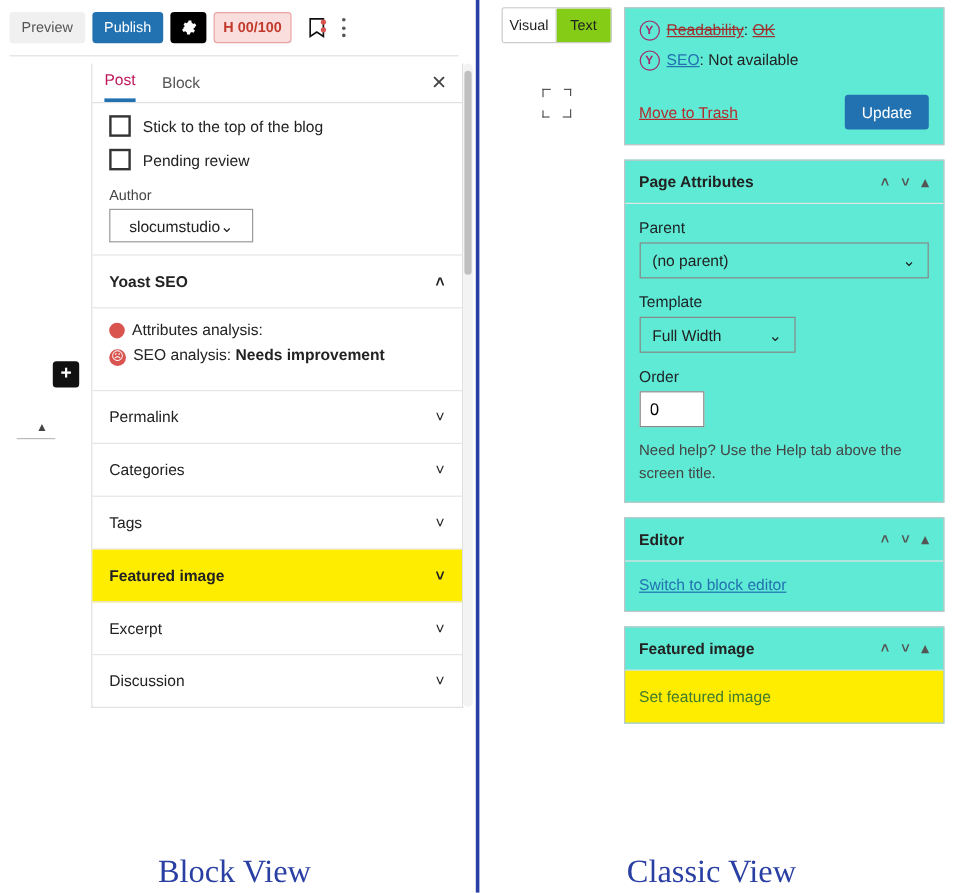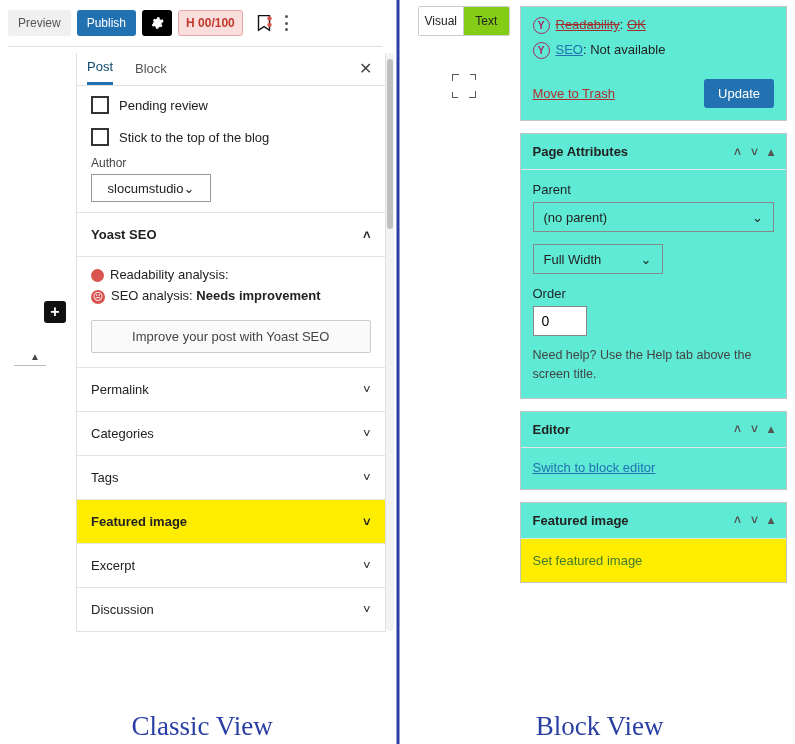--- a/index.html
+++ b/index.html
@@ -25,21 +25,21 @@
   .add-block { position: absolute; top: 248px; left: 36px; width: 22px; height: 22px; background: #111; color: #fff; display: flex; align-items: center; justify-content: center; border-radius: 3px; font-size: 16px; font-weight: bold; }
   .mini-caret { position: absolute; top: 298px; left: 22px; font-size: 10px; color: #444; }
   .mini-line { position: absolute; top: 312px; left: 6px; width: 32px; height: 1px; background: #bbb; }
 
   .bv-panel { flex: 1; border: 1px solid #e0e0e0; border-top: none; position: relative; margin-right: 4px; }
   .bv-scroll { position: absolute; right: -9px; top: 0; bottom: 0; width: 8px; background: #f3f3f3; border-radius: 4px; }
   .bv-scroll::after { content: ""; position: absolute; left: 1px; top: 6px; width: 6px; height: 170px; background: #bfbfbf; border-radius: 3px; }
 
   .tabs { display: flex; align-items: center; border-bottom: 1px solid #e0e0e0; padding: 6px 10px 0; gap: 22px; position: relative; }
   .tab { font-size: 13px; color: #555; padding-bottom: 8px; cursor: pointer; }
-  .tab.active { color: #0c4a6e; border-bottom: 3px solid #2271b1; font-weight: 500; }
+  .tab.active { color: #be185d; border-bottom: 3px solid #2271b1; font-weight: 500; }
   .tab-close { position: absolute; right: 12px; top: 6px; font-size: 16px; color: #444; cursor: pointer; }
 
   .sect { padding: 10px 14px; border-bottom: 1px solid #e5e5e5; }
   .chk-row { display: flex; align-items: center; gap: 10px; margin-bottom: 10px; font-size: 13px; }
   .chk { width: 18px; height: 18px; border: 2px solid #333; }
   .lbl-small { font-size: 12px; color: #444; margin-bottom: 4px; display: block; }
   .select { width: 120px; height: 28px; border: 1px solid #999; display: flex; align-items: center; justify-content: center; padding: 0 8px; font-size: 13px; }
   .acc-head { display: flex; align-items: center; justify-content: space-between; padding: 14px 14px; font-size: 13px; border-bottom: 1px solid #e5e5e5; cursor: pointer; }
   .acc-head.bold { font-weight: 600; }
   .chev { font-size: 13px; }
@@ -130,43 +130,42 @@
         </div>
         <div class="bv-panel">
           <div class="bv-scroll"></div>
           <div class="tabs">
             <div class="tab active">Post</div>
             <div class="tab">Block</div>
             <div class="tab-close">✕</div>
           </div>
 
           <div class="sect">
+            <div class="chk-row">
+              <span class="chk"></span>
+              <span>Stick to the top of the blog</span>
+            </div>
             <div class="chk-row" style="margin-bottom:14px;">
               <span class="chk"></span>
               <span>Pending review</span>
-            </div>
-            <div class="chk-row">
-              <span class="chk"></span>
-              <span>Stick to the top of the blog</span>
             </div>
             <span class="lbl-small">Author</span>
             <div class="select">
               <span>slocumstudio</span>
               <span>⌄</span>
             </div>
           </div>
 
           <div class="acc-head bold">
             <span>Yoast SEO</span>
             <span class="chev">˄</span>
           </div>
           <div class="yoast-body">
-            <div class="yo-line"><span class="dot red"></span><span>Readability analysis:</span></div>
+            <div class="yo-line"><span class="dot red"></span><span>Attributes analysis:</span></div>
             <div class="yo-line"><span class="face">☹</span><span>SEO analysis:</span> <b>Needs improvement</b></div>
-            <button class="improve-btn">Improve your post with Yoast SEO</button>
           </div>
 
           <div class="acc-head">
               <span>Permalink</span>
               <span class="chev">˅</span>
             </div>
           <div class="acc-head">
               <span>Categories</span>
               <span class="chev">˅</span>
             </div>
@@ -225,20 +224,21 @@
                   <span>˅</span>
                   <span>▴</span>
                 </span>
             </div>
             <div class="mb-body">
               <span class="lbl">Parent</span>
               <div class="fsel">
                   <span>(no parent)</span>
                   <span>⌄</span>
                 </div>
+              <span class="lbl">Template</span>
               <div class="fsel half-sel">
                   <span>Full Width</span>
                   <span>⌄</span>
                 </div>
               <span class="lbl">Order</span>
               <input class="num-input" value="0" style="">
               <div class="help-txt">Need help? Use the Help tab above the screen title.</div>
             </div>
           </div>
 
@@ -272,15 +272,15 @@
 
         </div>
       </div>
     </div>
   </div>
 </div>
 
 <div class="divider"></div>
 
 <div class="captions">
+  <span class="cap">Block View</span>
   <span class="cap">Classic View</span>
-  <span class="cap">Block View</span>
 </div>
 
 </body></html>

